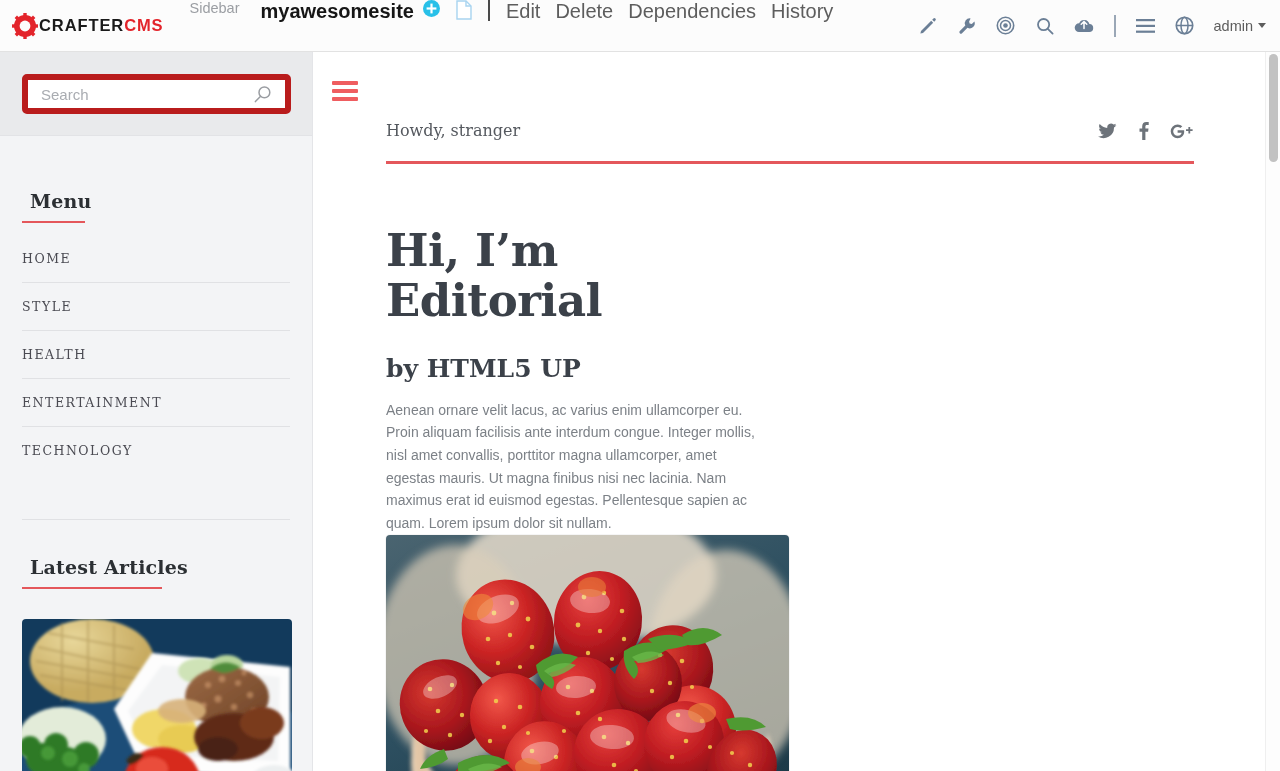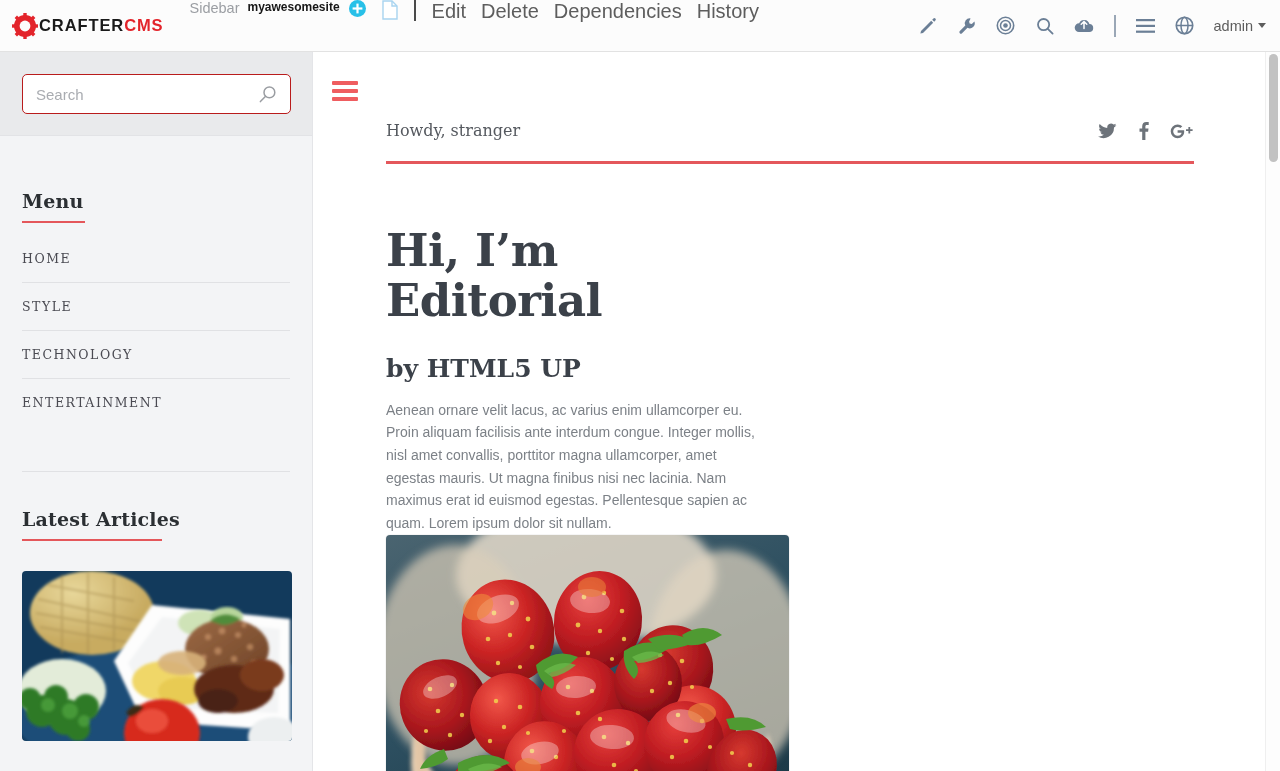--- a/index.html
+++ b/index.html
@@ -27,22 +27,22 @@
     letter-spacing: 0.9px;
   }
   .logo-crafter { color: #1a1a1a; }
   .logo-cms { color: #e3242b; }
 
   .tb-sidebar {
     margin-left: 26px;
     color: #9b9ea3; font-size: 14.5px;
   }
   .tb-sitename {
-    margin-left: 8px;
-    color: #161616; font-size: 12px; font-weight: bold;
+    margin-left: 21px;
+    color: #161616; font-size: 20px; font-weight: bold;
   }
   .plus-icon {
     margin-left: 9px; width: 17px; height: 17px;
     display: inline-flex; align-items: center; justify-content: center;
   }
   .page-icon { margin-left: 16px; width: 16px; height: 20px; display: inline-block; }
   .tb-sep {
     margin-left: 16px;
     width: 2px; height: 21px; background: #4a4a4a;
   }
@@ -73,41 +73,42 @@
   }
   .search-zone {
     background: #e9eaec;
     height: 84px;
     padding: 22px 22px 0 22px;
     border-bottom: 1px solid #e2e3e6;
   }
   .search-box {
     width: 269px; height: 40px;
     background: #ffffff;
-    border: 1px solid #b91c1c;
+    border: 6px solid #b91c1c;
     border-radius: 5px;
     display: flex; align-items: center;
     padding: 0 13px;
   }
   .search-input {
     border: 0; outline: 0; background: transparent;
     font-family: "Liberation Sans", sans-serif;
     font-size: 15px; color: #9fa2a7;
     flex: 1;
   }
   .search-input::placeholder { color: #a9acb1; }
   .search-glyph { color: #9a9da2; display: flex; }
 
   .side-body { padding: 0 22px; }
   .side-heading {
     font-family: "DejaVu Serif", serif;
     font-weight: bold;
     font-size: 19px;
     color: #2b2f33;
     letter-spacing: 0.2px;
+    margin-left: 8px;
   }
   .side-rule {
     width: 63px; height: 2px;
     background: #e4575b;
     margin-top: 9px;
   }
   .side-rule.wide { width: 140px; }
 
   .menu-list { margin-top: 28px; }
   .menu-item {
@@ -346,22 +347,23 @@
 
   <div class="side-body">
 
     <div style="padding-top:54px;">
       <div class="side-heading">Menu</div>
       <div class="side-rule"></div>
 
       <div class="menu-list">
         <div class="menu-item">HOME</div>
         <div class="menu-item">STYLE</div>
+        <div class="menu-item">HEALTH</div>
+        <div class="menu-item">ENTERTAINMENT</div>
         <div class="menu-item">TECHNOLOGY</div>
-        <div class="menu-item">ENTERTAINMENT</div>
       </div>
       <div class="menu-tail-rule"></div>
     </div>
 
     <div class="latest-wrap">
       <div class="side-heading">Latest Articles</div>
       <div class="side-rule wide"></div>
 
       <div class="thumb">
         <svg width="270" height="170" viewBox="0 0 270 170" preserveAspectRatio="xMidYMid slice">

